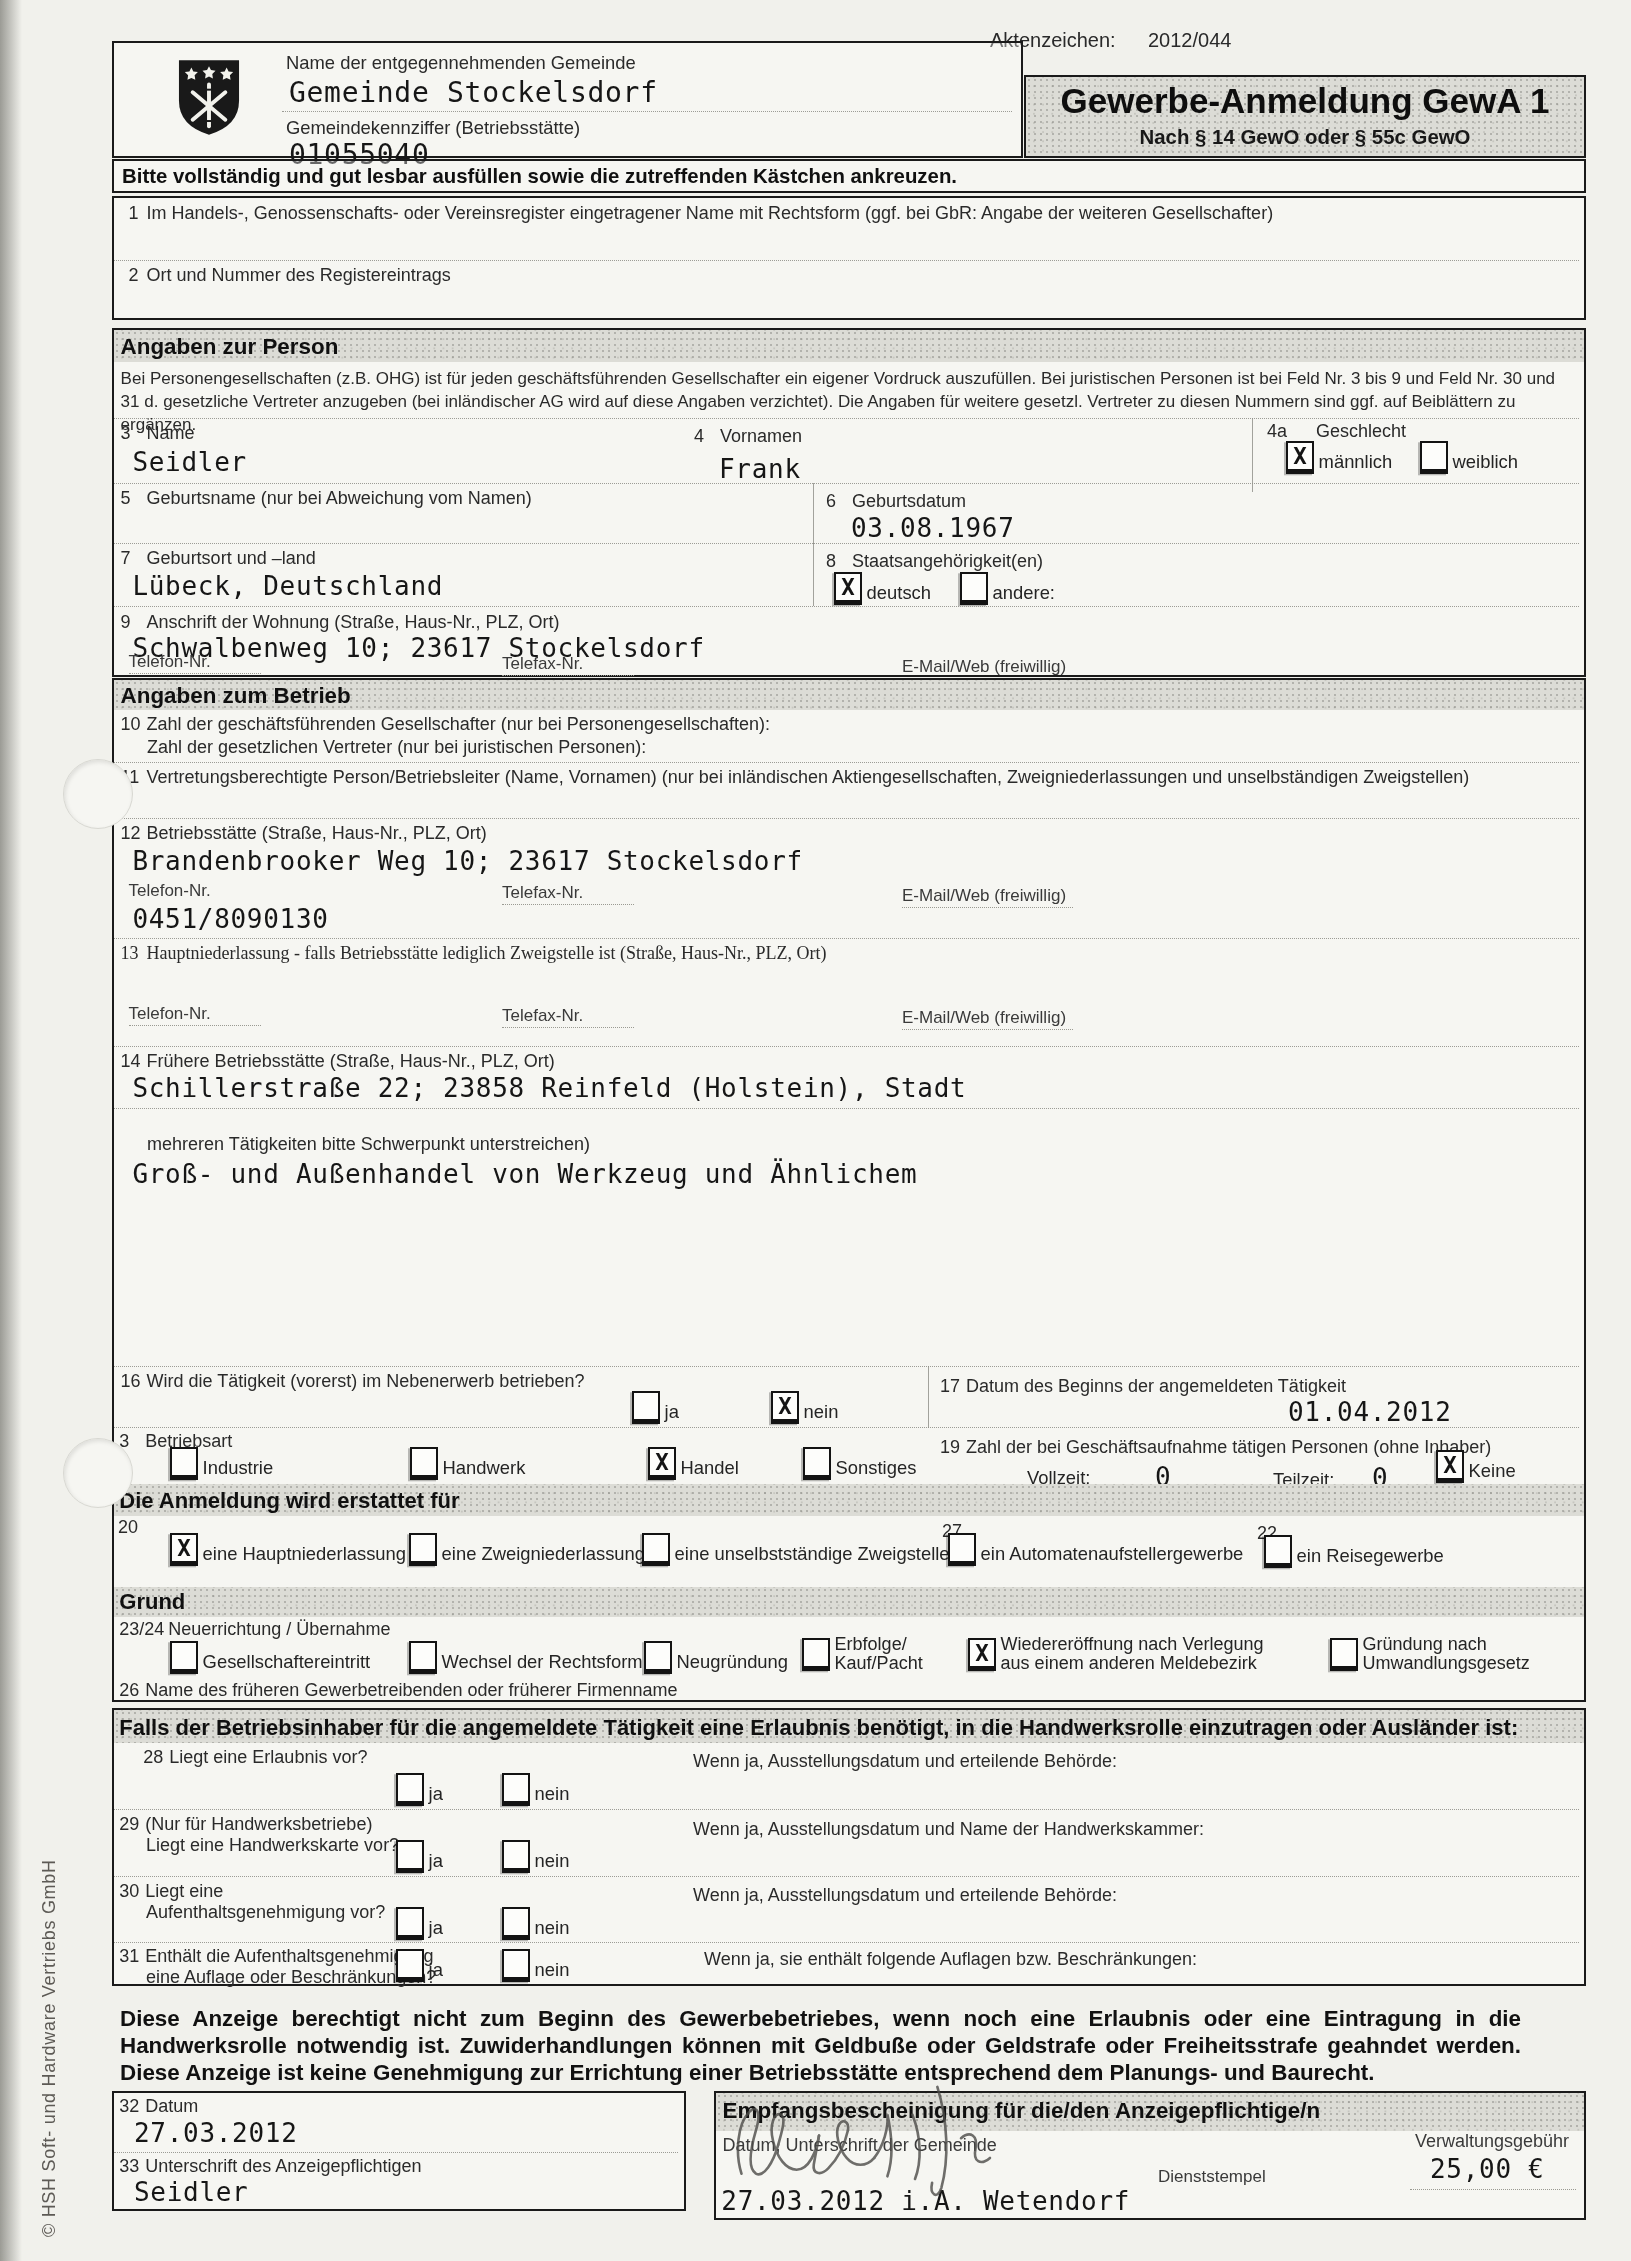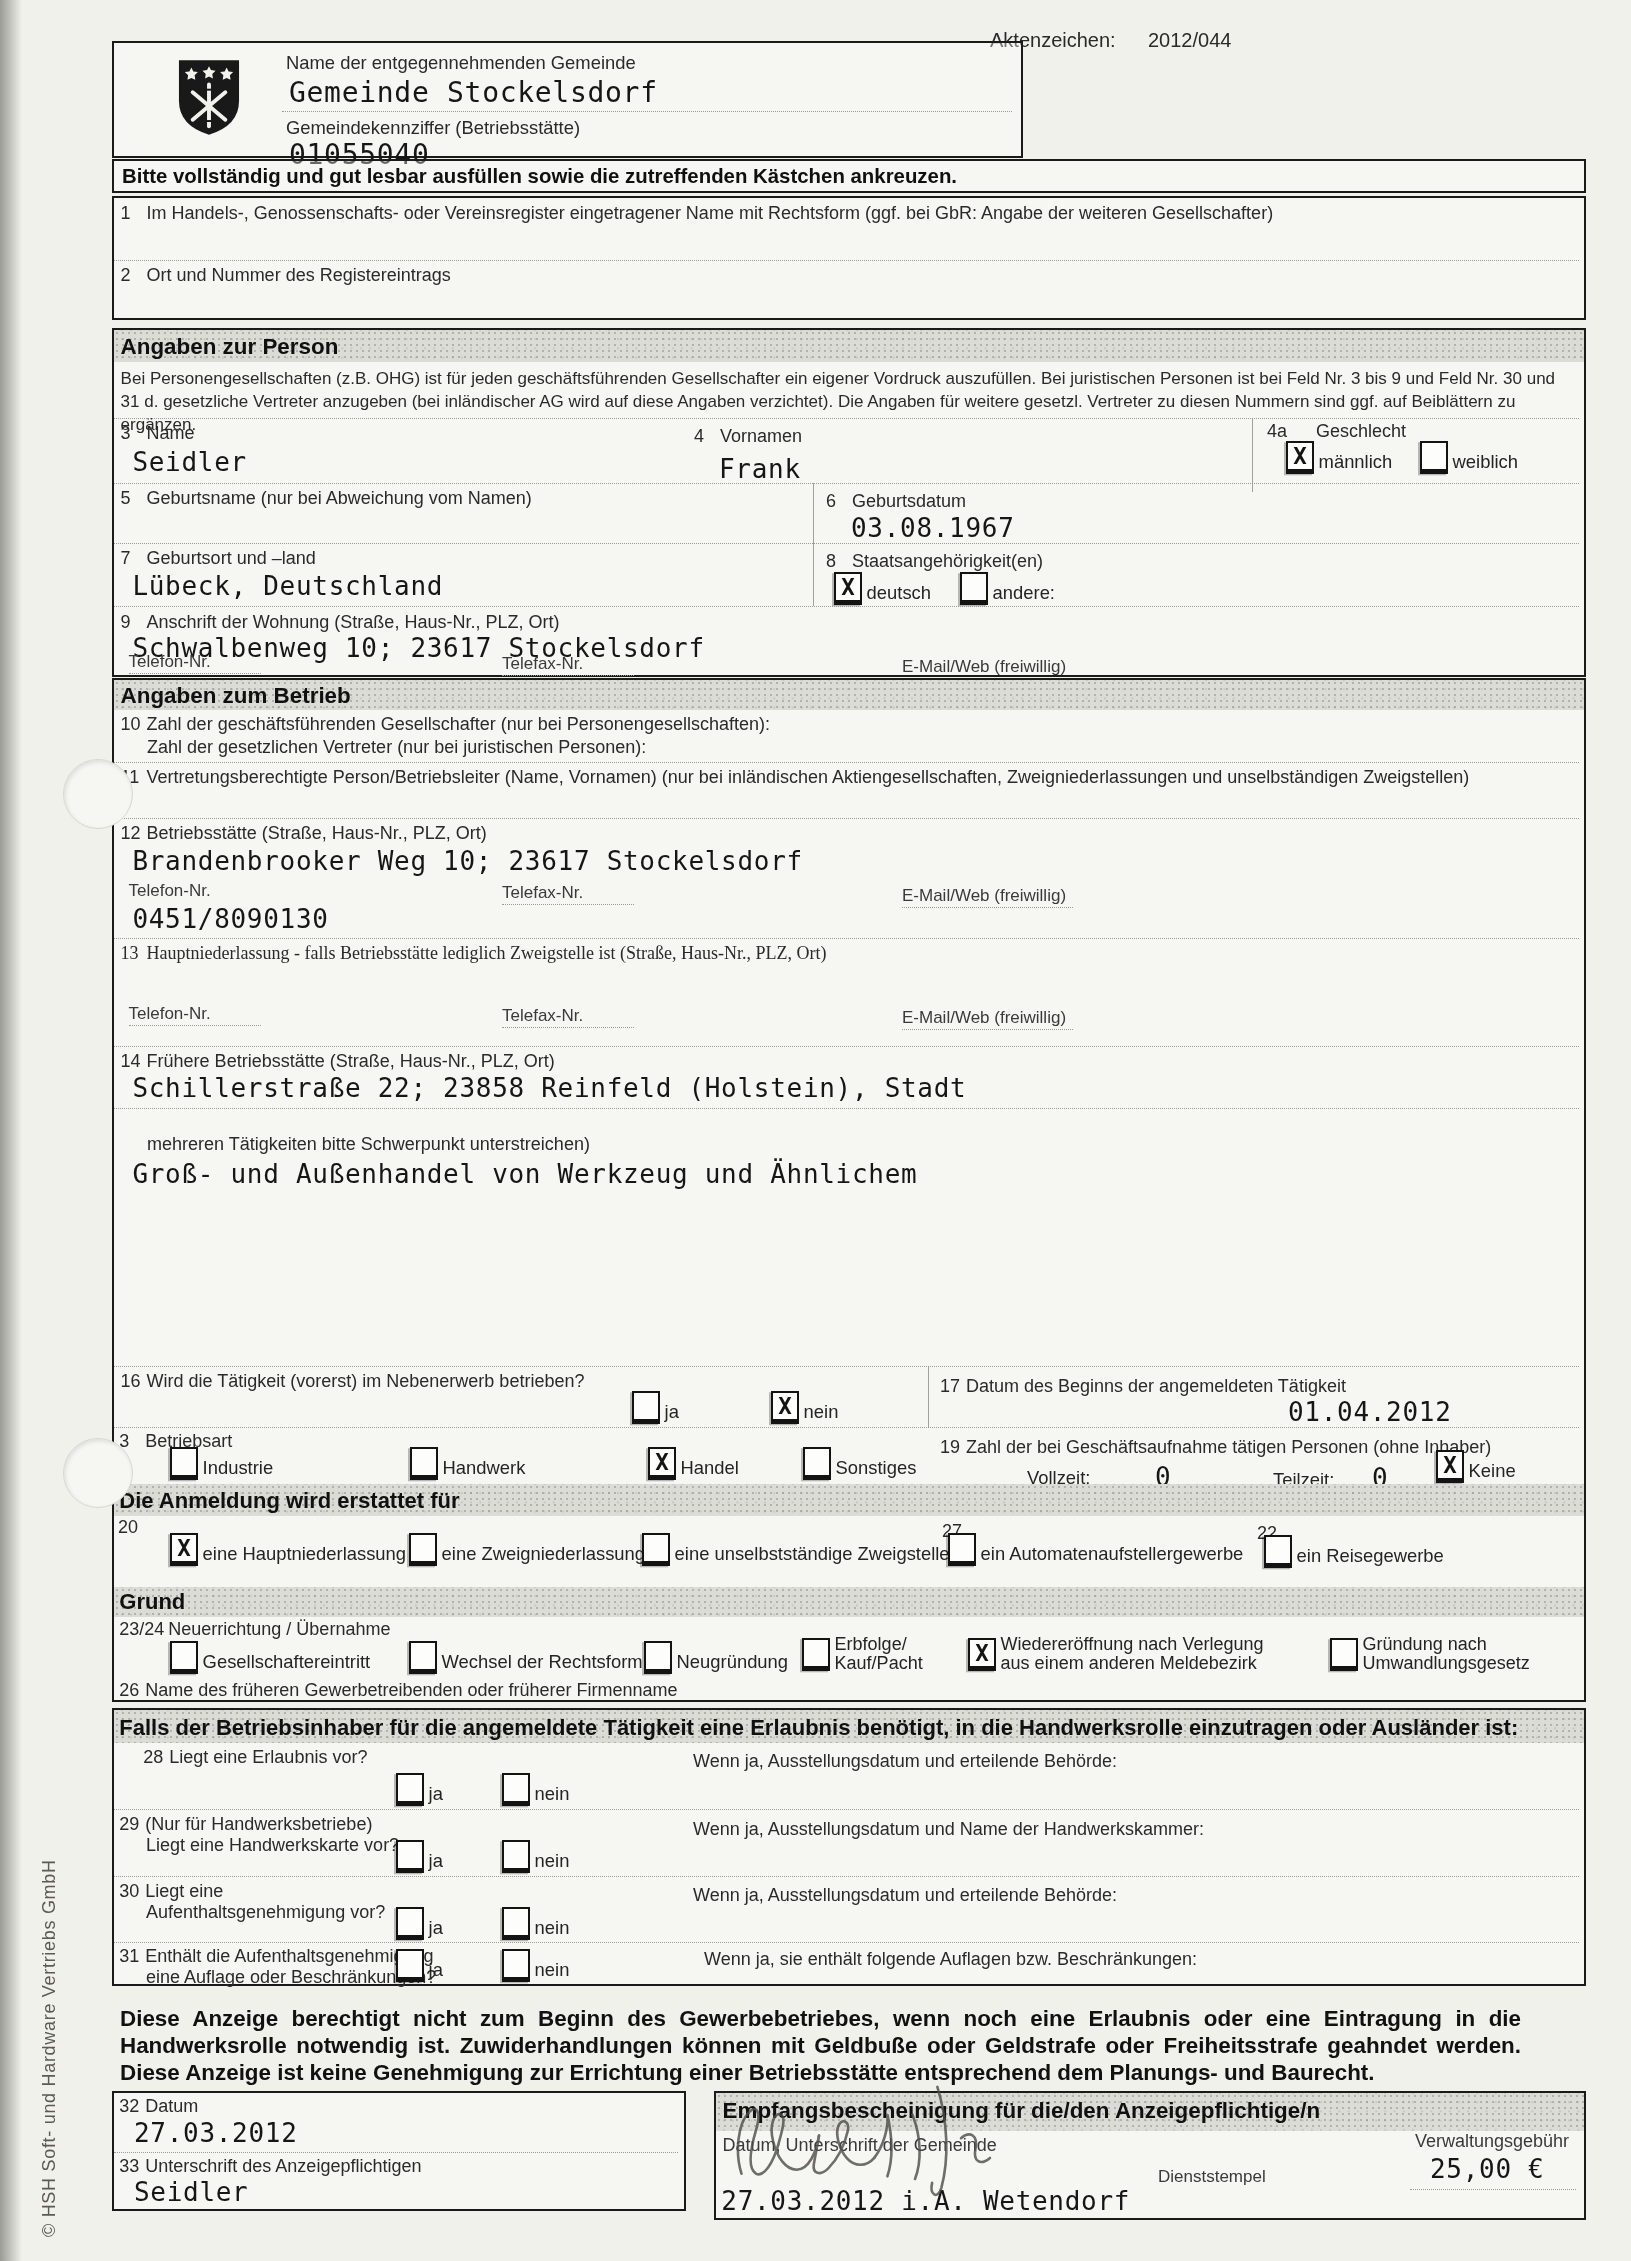--- a/index.html
+++ b/index.html
@@ -65,26 +65,30 @@
           <line x1="43" y1="96" x2="55" y2="96"></line>
       </g>
     </svg>
     <span class="abs lbl" style="left:172px;top:9.2px;font-size:18.4px;">Name der entgegennehmenden Gemeinde</span>
     <span class="abs val" style="left:175px;top:33px;font-size:28px;">Gemeinde Stockelsdorf</span>
     <div class="dot" style="left:168px;top:68px;width:730px;"></div>
     <span class="abs lbl" style="left:172px;top:74px;font-size:18.4px;">Gemeindekennziffer (Betriebsstätte)</span>
     <span class="abs val" style="left:175px;top:95px;font-size:28px;">01055040</span>
   </div>
 
+  <div class="box band" style="left:1024px;top:75px;width:558px;height:79px;">
+    <div style="text-align:center;font-weight:bold;font-size:35px;color:#0e0e0e;margin-top:4px;">Gewerbe-Anmeldung GewA 1</div>
+    <div style="text-align:center;font-weight:bold;font-size:20.4px;color:#181818;margin-top:5.3px;">Nach § 14 GewO oder § 55c GewO</div>
+  </div>
 
   <div class="box" style="left:112px;top:159px;width:1470px;height:30px;">
     <span class="abs" style="left:8px;top:4px;font-weight:bold;font-size:20.4px;color:#101010;">Bitte vollständig und gut lesbar ausfüllen sowie die zutreffenden Kästchen ankreuzen.</span>
   </div>
 
-  <div class="box" style="left:112px;top:196px;width:1470px;height:120px;">
+  <div class="box" style="left:112px;top:196px;width:1470px;height:120px;text-align:center;">
     <span class="abs lbl" style="left:6.6px;top:5.3px;"><span class="fnum">1</span><span>Im Handels-, Genossenschafts- oder Vereinsregister eingetragener Name mit Rechtsform (ggf. bei GbR: Angabe der weiteren Gesellschafter)</span></span>
     <div class="dot" style="left:0;top:62px;width:1465px;"></div>
     <span class="abs lbl" style="left:6.6px;top:67px;"><span class="fnum">2</span><span>Ort und Nummer des Registereintrags</span></span>
   </div>
 
   <div class="box" style="left:112px;top:328px;width:1470px;height:345px;">
     <div class="band" style="top:0;height:32px;"></div>
     <span class="abs sechead" style="left:6.6px;top:4px;">Angaben zur Person</span>
     <span class="abs lbl wrap" style="left:6.6px;top:37px;width:1454px;font-size:17px;line-height:23px;white-space:normal;">
       <span>Bei Personengesellschaften (z.B. OHG) ist für jeden geschäftsführenden Gesellschafter ein eigener Vordruck auszufüllen. Bei juristischen Personen ist bei Feld Nr. 3 bis 9 und Feld Nr. 30 und 31</span>

